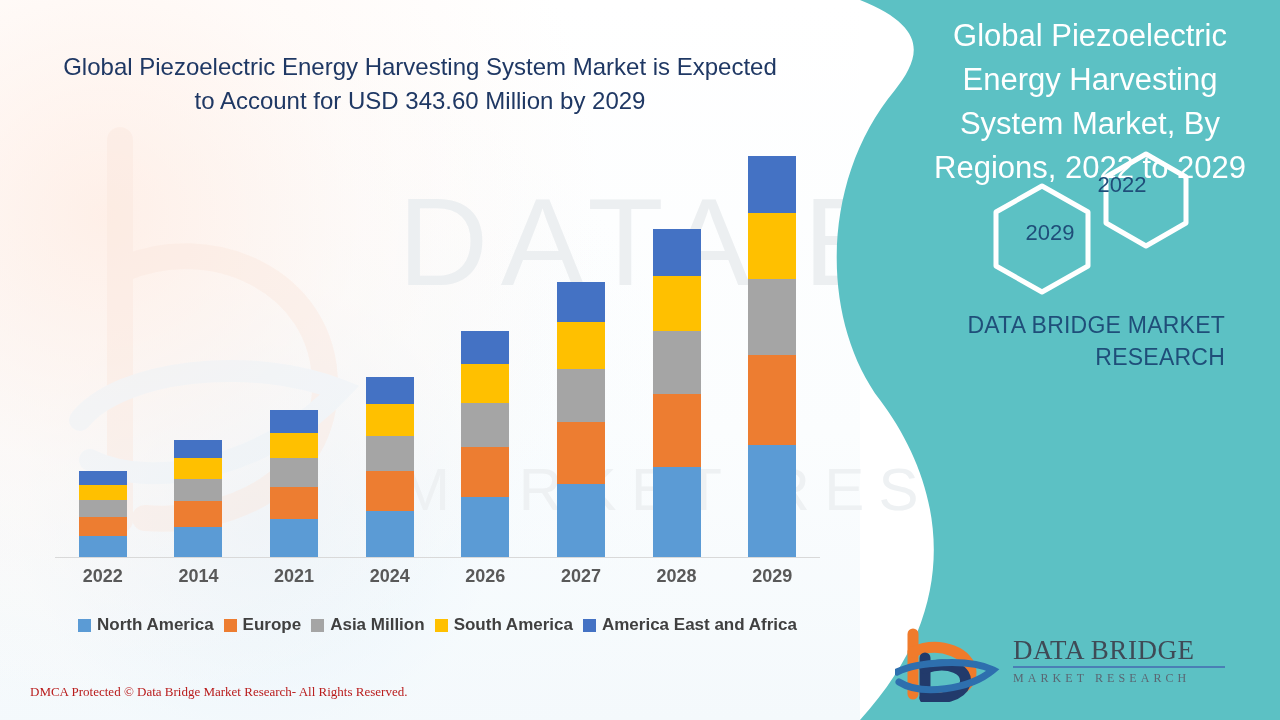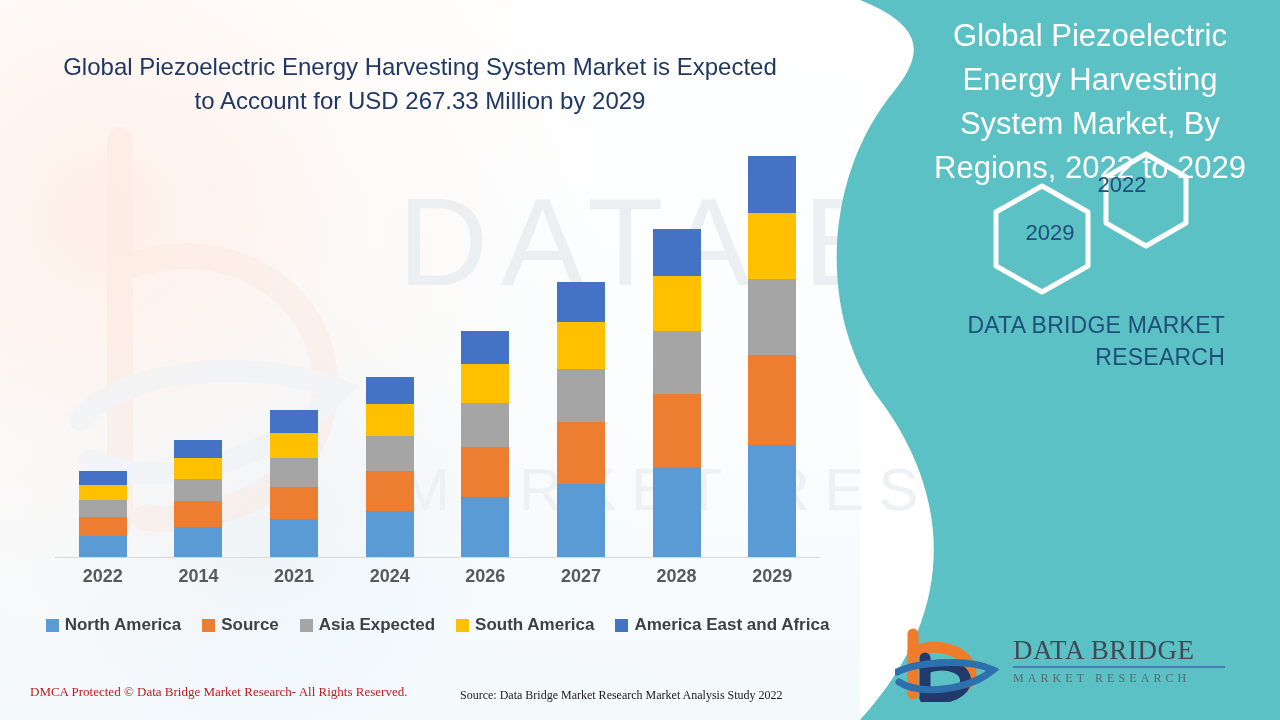--- a/index.html
+++ b/index.html
@@ -128,21 +128,21 @@
   }
 
   
   .legend {
     position: absolute;
     left: 55px; top: 615px;
     width: 765px;
     display: flex;
     align-items: center;
     justify-content: center;
-    gap: 21px;
+    gap: 10px;
   }
   .legend-item { display: flex; align-items: center; gap: 6px; }
   .legend-swatch { width: 13px; height: 13px; flex: none; }
   .legend-label {
     font-size: 17px;
     font-weight: bold;
     color: #404040;
     white-space: nowrap;
   }
 
@@ -269,21 +269,21 @@
     <path d="M60 20 L60 400" stroke="#fbe7dd" stroke-width="26" fill="none" stroke-linecap="round"></path>
     <path d="M60 150 C150 110, 265 160, 265 265 C265 360, 170 405, 85 398" stroke="#fbe7dd" stroke-width="26" fill="none" stroke-linecap="round"></path>
     <path d="M20 300 C60 250, 190 235, 280 270 C210 345, 95 372, 30 340" stroke="#eaf2f8" stroke-width="22" fill="none" stroke-linecap="round"></path>
   </svg>
 
   <div class="wm-text line1">DATA BRIDGE</div>
   <div class="wm-text line2">MARKET RESEARCH</div>
 
   <div class="left-panel">
 
-    <div class="chart-title">Global Piezoelectric Energy Harvesting System Market is Expected to Account for USD 267.33 Million by 2029</div>
+    <div class="chart-title">Global Piezoelectric Energy Harvesting System Market is Expected to Account for USD 343.60 Million by 2029</div>
 
     <div class="plot">
       <div class="bars">
           <div class="bar-col">
             <div class="bar-stack">
               <div class="seg" style="background: rgb(91, 155, 213); height: 21.0768px;"></div>
               <div class="seg" style="background: rgb(237, 125, 49); height: 18.8964px;"></div>
               <div class="seg" style="background: rgb(165, 165, 165); height: 16.7161px;"></div>
               <div class="seg" style="background: rgb(255, 192, 0); height: 15.2625px;"></div>
               <div class="seg" style="background: rgb(68, 114, 196); height: 13.8089px;"></div>
@@ -367,39 +367,38 @@
         <div class="x-label">2029</div>
       </div>
 
     <div class="legend">
         <div class="legend-item">
           <span class="legend-swatch" style="background: rgb(91, 155, 213);"></span>
           <span class="legend-label">North America</span>
         </div>
         <div class="legend-item">
           <span class="legend-swatch" style="background: rgb(237, 125, 49);"></span>
-          <span class="legend-label">Source</span>
+          <span class="legend-label">Europe</span>
         </div>
         <div class="legend-item">
           <span class="legend-swatch" style="background: rgb(165, 165, 165);"></span>
-          <span class="legend-label">Asia Expected</span>
+          <span class="legend-label">Asia Million</span>
         </div>
         <div class="legend-item">
           <span class="legend-swatch" style="background: rgb(255, 192, 0);"></span>
           <span class="legend-label">South America</span>
         </div>
         <div class="legend-item">
           <span class="legend-swatch" style="background: rgb(68, 114, 196);"></span>
           <span class="legend-label">America East and Africa</span>
         </div>
       </div>
 
     <div class="footer">
       <div class="footer-dmca">DMCA Protected © Data Bridge Market Research- All Rights Reserved.</div>
-      <div class="footer-source">Source: Data Bridge Market Research Market Analysis Study 2022</div>
     </div>
   </div>
 
   <div class="right-panel">
     <svg class="panel-shape" viewBox="0 0 460 720" preserveAspectRatio="none">
       <path d="M40 0 L460 0 L460 720 L40 720 C150 600, 120 480, 60 400 C0 320, 0 180, 75 90 C100 58, 110 28, 40 0 Z" fill="#5CC1C4"></path>
     </svg>
 
     <div class="right-content">
       <div class="right-title">Global Piezoelectric Energy Harvesting System Market, By Regions, 2022 to 2029</div>

